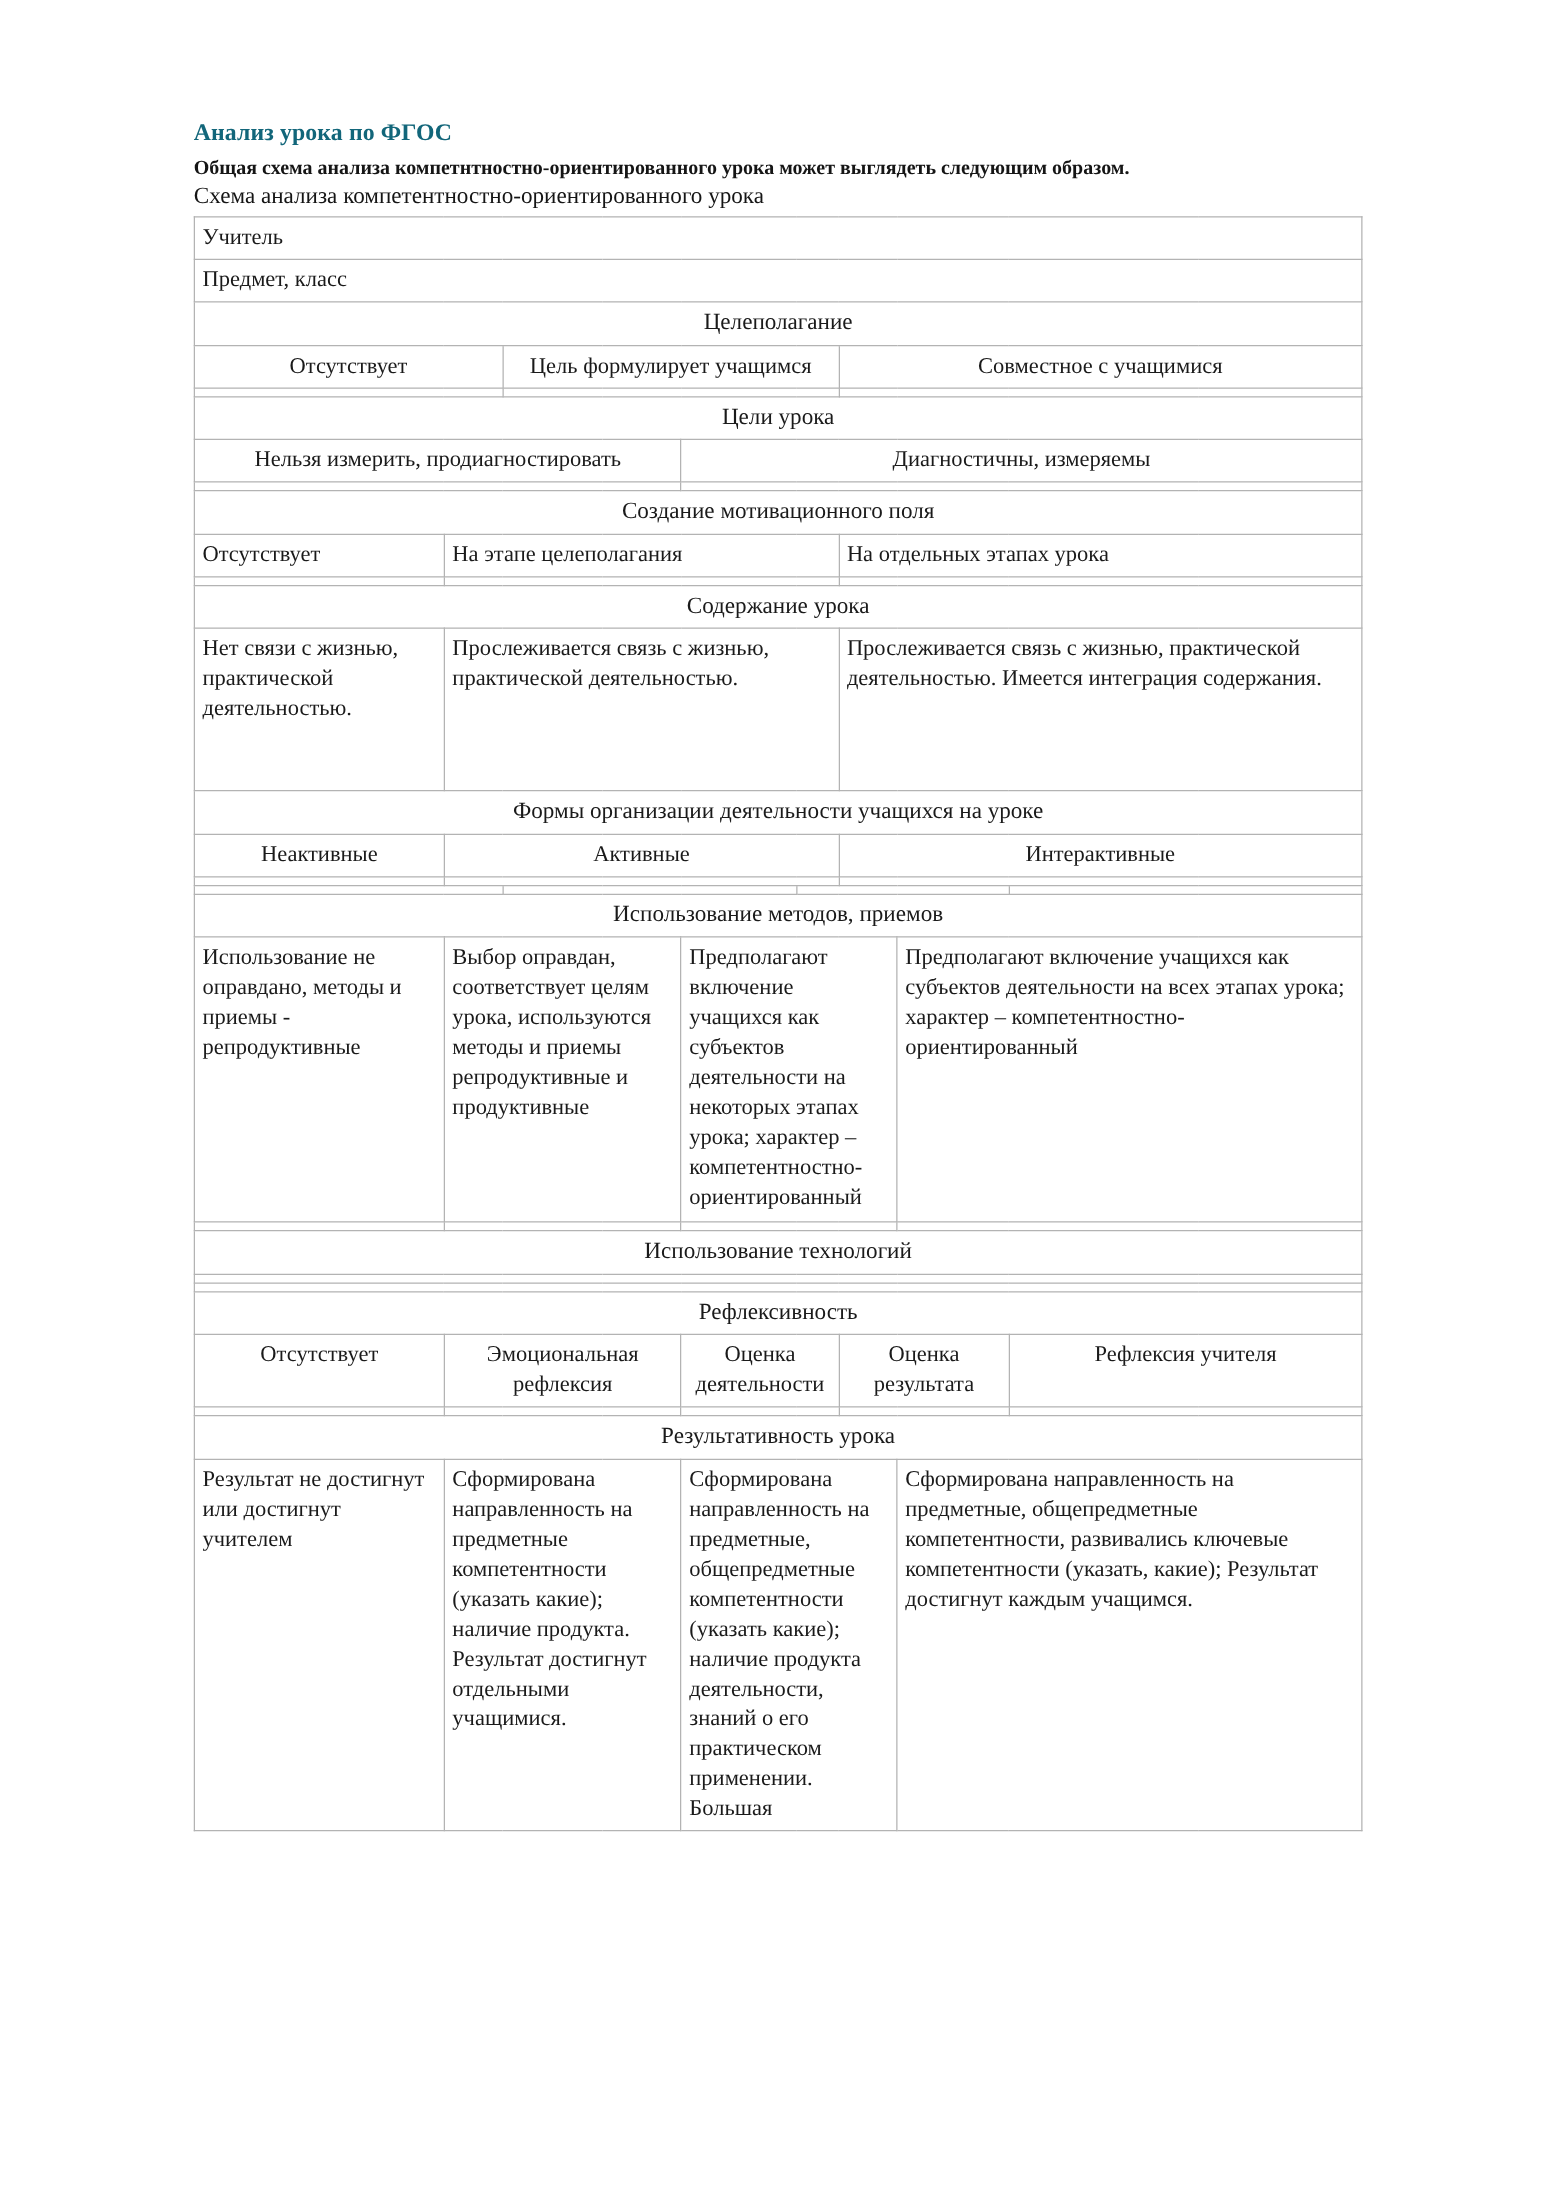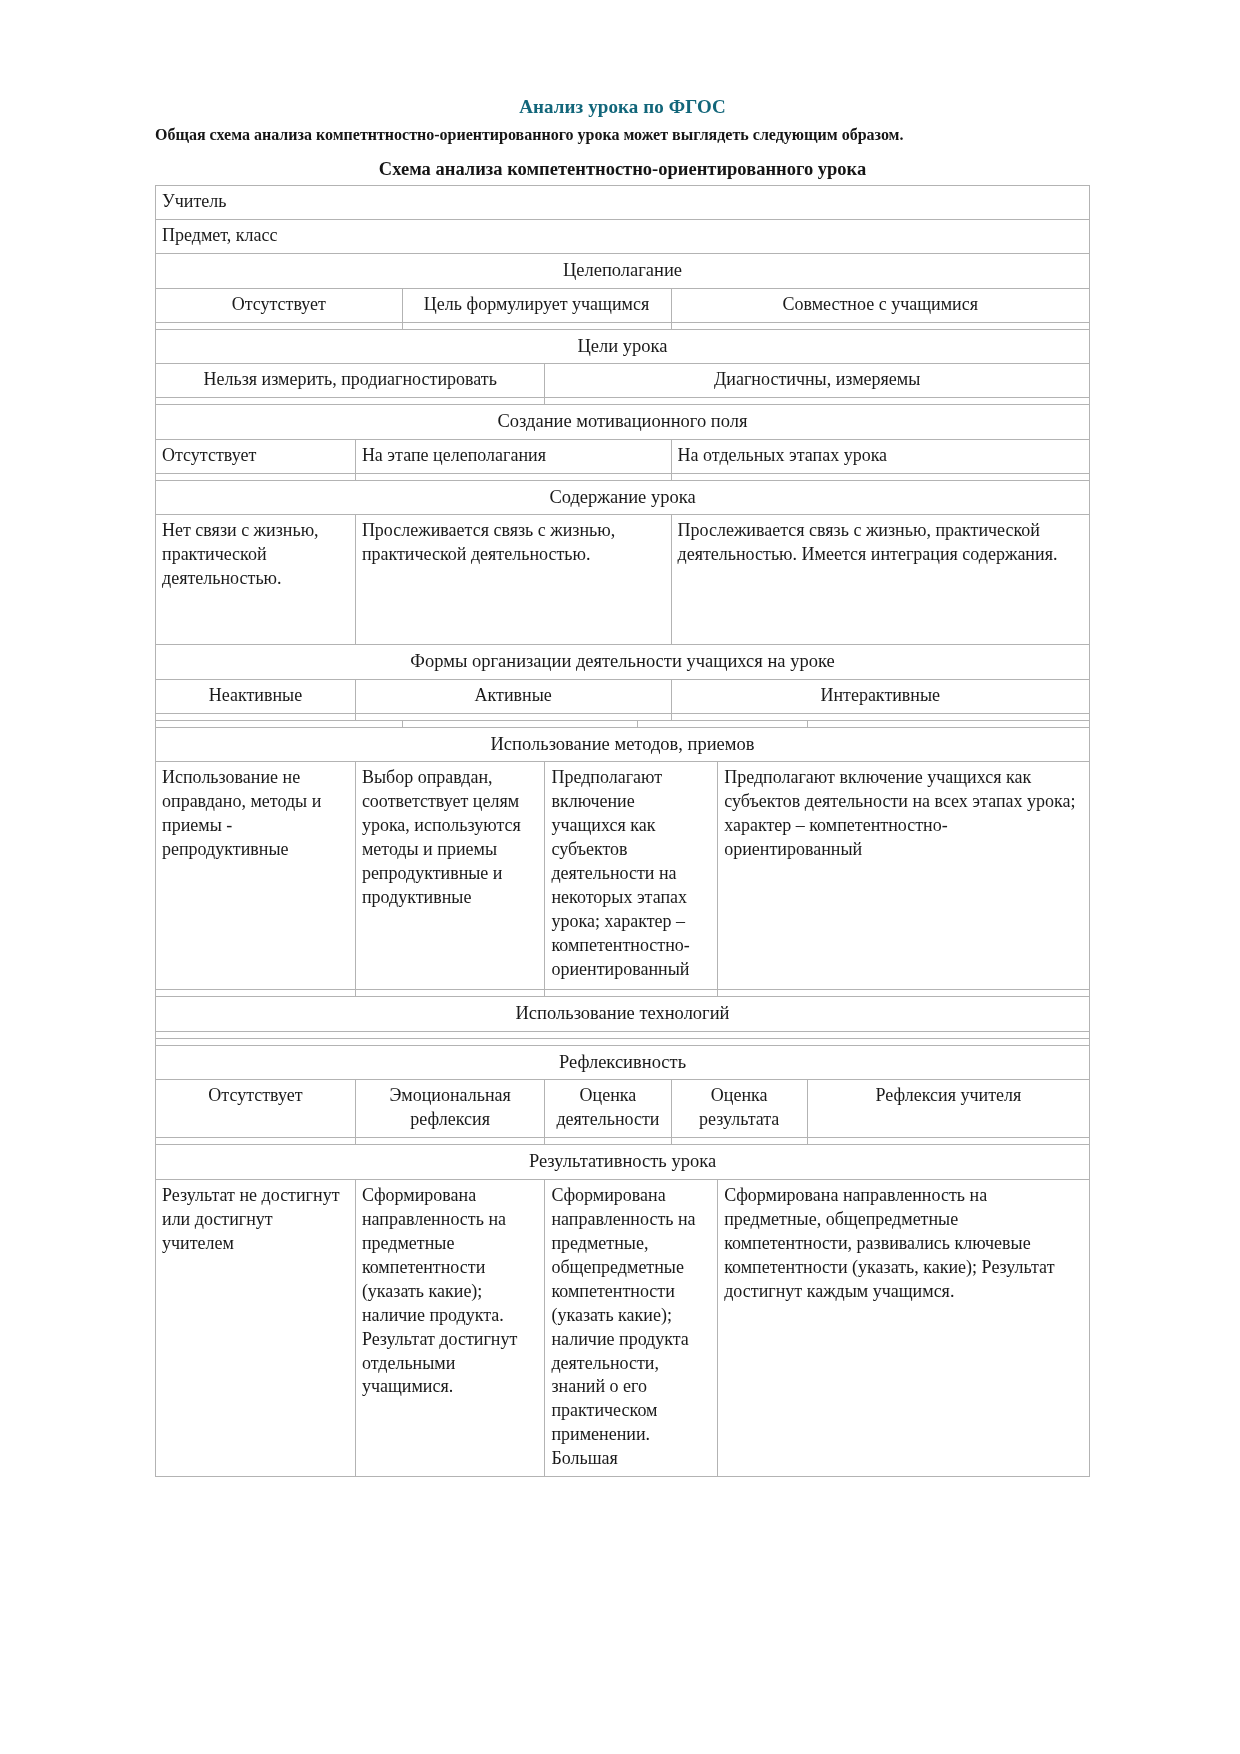--- a/index.html
+++ b/index.html
@@ -16,41 +16,41 @@
     overflow: hidden;
   }
   .page {
     box-sizing: border-box;
     width: 1240px;
     min-height: 1754px;
     padding: 96px 150px 40px 155px;
     background: #ffffff;
   }
   .doc-title {
-    text-align: center;
+    text-align: left;
     font-weight: bold;
     font-size: 19px;
     color: #12667a;
     margin: 0 0 6px 0;
     letter-spacing: 0.1px;
   }
   .intro-para {
     font-weight: bold;
     font-size: 16px;
     line-height: 1.32;
     text-align: justify;
     text-align-last: left;
     margin: 0 0 2px 0;
     color: #151515;
   }
   .subtitle {
-    text-align: center;
-    font-weight: bold;
+    text-align: left;
+    font-weight: normal;
     font-size: 18.5px;
-    margin: 14px 0 5px 0;
+    margin: 2px 0 5px 0;
     color: #151515;
   }
 
   table.scheme {
     border-collapse: collapse;
     width: 100%;
     table-layout: fixed;
     font-size: 18px;
     line-height: 1.33;
   }

